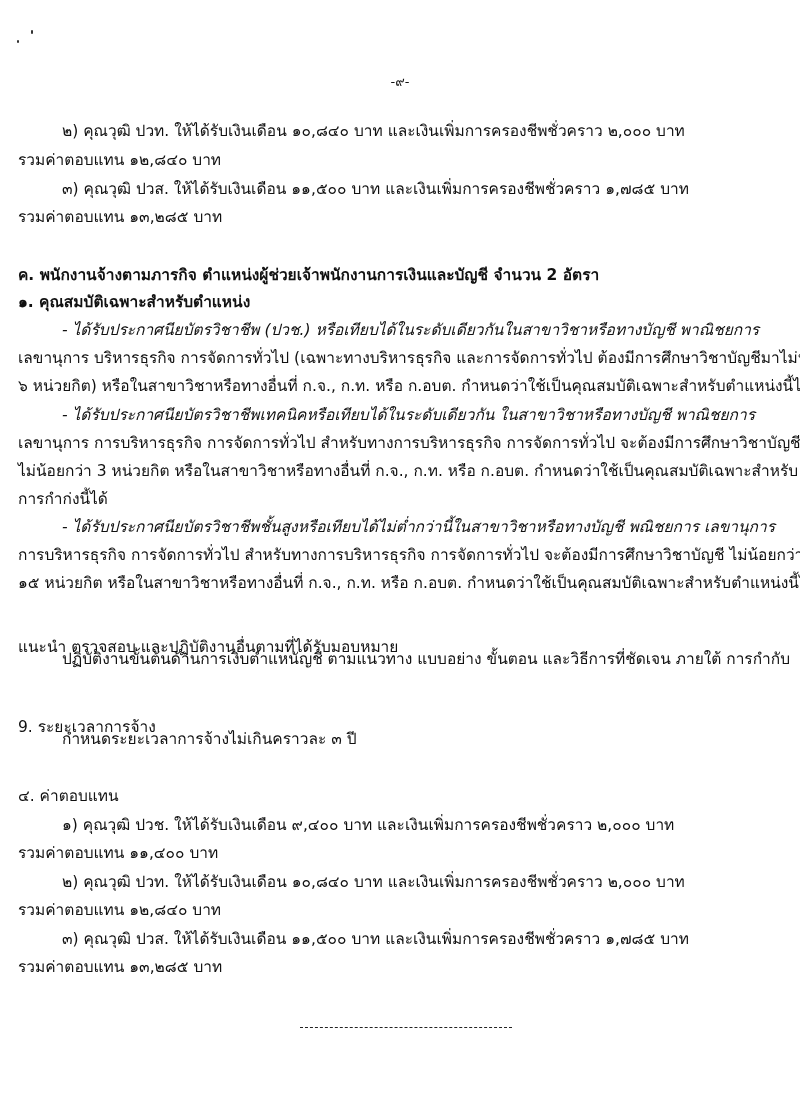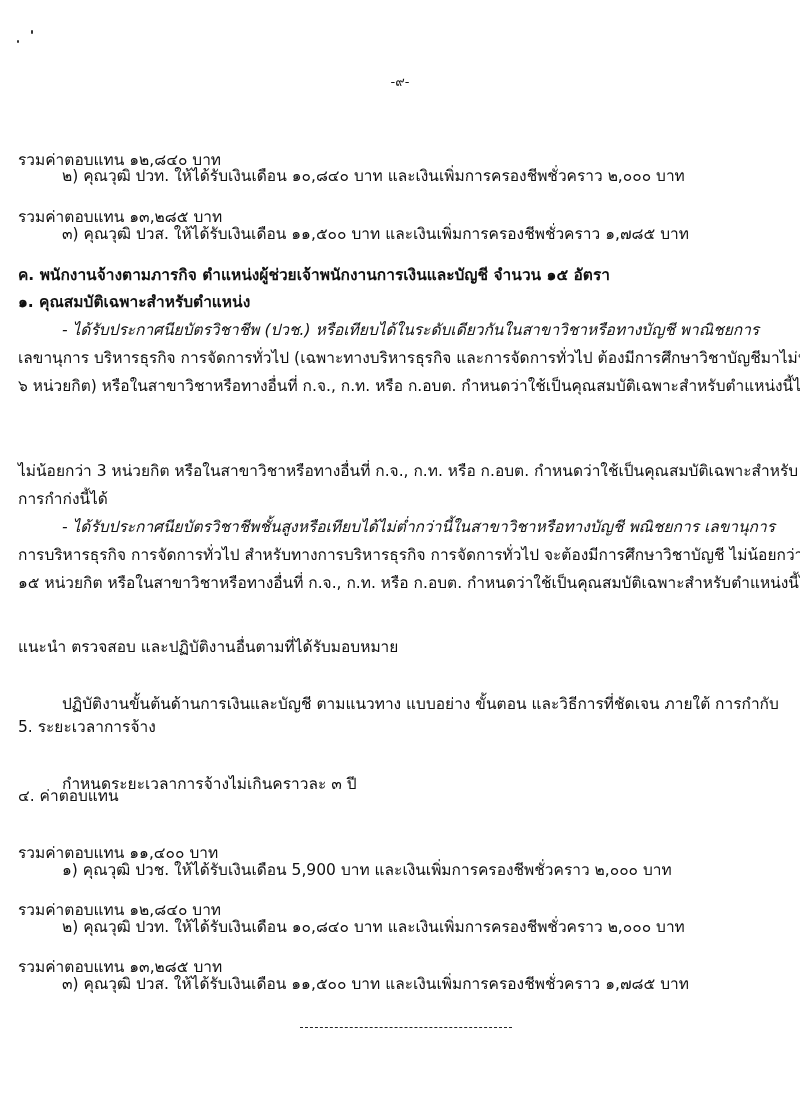--- a/index.html
+++ b/index.html
@@ -6,21 +6,21 @@
     body {
       width: 800px; height: 1111px; position: relative; overflow: hidden;
       font-family: "DejaVu Sans", "Liberation Sans", sans-serif;
       color: #111111;
     }
     .page { position: absolute; left: 0; top: 0; width: 800px; height: 1111px; }
     .ln {
       position: absolute; left: 18px; white-space: nowrap;
       font-size: 15.5px; line-height: 20px; letter-spacing: 0px;
     }
-    .ind { left: 62px; margin-top: 45px; }
+    .ind { left: 62px; }
     .bullet-ind { left: 62px; font-style: italic; }
     .bold { font-weight: bold; }
     .pagenum { position: absolute; top: 71px; left: 0; width: 800px; text-align: center; font-size: 13px; }
     .speck { position: absolute; background: #333; border-radius: 1px; }
     .sep {
       position: absolute; left: 300px; top: 1027px; width: 212px; height: 0;
       border-top: 1.5px dashed #222;
     }
   </style>
 </head>
@@ -31,42 +31,44 @@
   <div class="speck" style="left:17px;top:40px;width:2px;height:3px;"></div>
   <div class="speck" style="left:31px;top:30px;width:2px;height:4px;"></div>
 
   <div class="pagenum">-๙-</div>
 
   <div class="ln ind" style="top:121px">๒) คุณวุฒิ ปวท. ให้ได้รับเงินเดือน  ๑๐,๘๔๐  บาท  และเงินเพิ่มการครองชีพชั่วคราว  ๒,๐๐๐  บาท</div>
   <div class="ln" style="top:150px">รวมค่าตอบแทน  ๑๒,๘๔๐  บาท</div>
   <div class="ln ind" style="top:179px">๓) คุณวุฒิ ปวส. ให้ได้รับเงินเดือน  ๑๑,๕๐๐  บาท  และเงินเพิ่มการครองชีพชั่วคราว  ๑,๗๘๕  บาท</div>
   <div class="ln" style="top:207px">รวมค่าตอบแทน  ๑๓,๒๘๕  บาท</div>
 
-  <div class="ln bold" style="top:265px">ค.  พนักงานจ้างตามภารกิจ  ตำแหน่งผู้ช่วยเจ้าพนักงานการเงินและบัญชี จำนวน  ๑๕  อัตรา</div>
+  <div class="ln bold" style="top:265px">ค.  พนักงานจ้างตามภารกิจ  ตำแหน่งผู้ช่วยเจ้าพนักงานการเงินและบัญชี จำนวน  2  อัตรา</div>
   <div class="ln bold" style="top:292px">๑.  คุณสมบัติเฉพาะสำหรับตำแหน่ง</div>
 
   <div class="ln bullet-ind" style="top:320px">-    ได้รับประกาศนียบัตรวิชาชีพ  (ปวช.)  หรือเทียบได้ในระดับเดียวกันในสาขาวิชาหรือทางบัญชี  พาณิชยการ</div>
   <div class="ln" style="top:348px">เลขานุการ บริหารธุรกิจ การจัดการทั่วไป (เฉพาะทางบริหารธุรกิจ และการจัดการทั่วไป ต้องมีการศึกษาวิชาบัญชีมาไม่น้อยกว่า</div>
   <div class="ln" style="top:376px">๖ หน่วยกิต) หรือในสาขาวิชาหรือทางอื่นที่ ก.จ., ก.ท. หรือ ก.อบต. กำหนดว่าใช้เป็นคุณสมบัติเฉพาะสำหรับตำแหน่งนี้ได้</div>
 
+  <div class="ln bullet-ind" style="top:405px">-    ได้รับประกาศนียบัตรวิชาชีพเทคนิคหรือเทียบได้ในระดับเดียวกัน  ในสาขาวิชาหรือทางบัญชี  พาณิชยการ</div>
+  <div class="ln" style="top:433px">เลขานุการ การบริหารธุรกิจ การจัดการทั่วไป สำหรับทางการบริหารธุรกิจ การจัดการทั่วไป จะต้องมีการศึกษาวิชาบัญชี</div>
   <div class="ln" style="top:461px">ไม่น้อยกว่า 3 หน่วยกิต หรือในสาขาวิชาหรือทางอื่นที่ ก.จ., ก.ท. หรือ ก.อบต. กำหนดว่าใช้เป็นคุณสมบัติเฉพาะสำหรับ</div>
   <div class="ln" style="top:489px">การกำก่งนี้ได้</div>
 
   <div class="ln bullet-ind" style="top:517px">-    ได้รับประกาศนียบัตรวิชาชีพชั้นสูงหรือเทียบได้ไม่ต่ำกว่านี้ในสาขาวิชาหรือทางบัญชี  พณิชยการ  เลขานุการ</div>
   <div class="ln" style="top:545px">การบริหารธุรกิจ การจัดการทั่วไป สำหรับทางการบริหารธุรกิจ การจัดการทั่วไป จะต้องมีการศึกษาวิชาบัญชี ไม่น้อยกว่า</div>
   <div class="ln" style="top:573px">๑๕ หน่วยกิต หรือในสาขาวิชาหรือทางอื่นที่ ก.จ., ก.ท. หรือ ก.อบต. กำหนดว่าใช้เป็นคุณสมบัติเฉพาะสำหรับตำแหน่งนี้ได้</div>
 
-  <div class="ln ind" style="top:649px">ปฏิบัติงานขั้นต้นด้านการเงินและบัญชี  ตามแนวทาง  แบบอย่าง  ขั้นตอน  และวิธีการที่ชัดเจน  ภายใต้  การกำกับ</div>
+  <div class="ln ind" style="top:649px">ปฏิบัติงานขั้นต้นด้านการเงิบตำแหนัญชี  ตามแนวทาง  แบบอย่าง  ขั้นตอน  และวิธีการที่ชัดเจน  ภายใต้  การกำกับ</div>
   <div class="ln" style="top:637px">แนะนำ  ตรวจสอบ  และปฏิบัติงานอื่นตามที่ได้รับมอบหมาย</div>
 
-  <div class="ln" style="top:717px">5.  ระยะเวลาการจ้าง</div>
+  <div class="ln" style="top:717px">9.  ระยะเวลาการจ้าง</div>
   <div class="ln ind" style="top:729px">กำหนดระยะเวลาการจ้างไม่เกินคราวละ  ๓  ปี</div>
 
   <div class="ln" style="top:786px">๔.  ค่าตอบแทน</div>
-  <div class="ln ind" style="top:815px">๑) คุณวุฒิ ปวช.  ให้ได้รับเงินเดือน  5,900  บาท  และเงินเพิ่มการครองชีพชั่วคราว  ๒,๐๐๐  บาท</div>
+  <div class="ln ind" style="top:815px">๑) คุณวุฒิ ปวช.  ให้ได้รับเงินเดือน  ๙,๔๐๐  บาท  และเงินเพิ่มการครองชีพชั่วคราว  ๒,๐๐๐  บาท</div>
   <div class="ln" style="top:843px">รวมค่าตอบแทน  ๑๑,๔๐๐  บาท</div>
   <div class="ln ind" style="top:872px">๒) คุณวุฒิ ปวท.  ให้ได้รับเงินเดือน  ๑๐,๘๔๐  บาท  และเงินเพิ่มการครองชีพชั่วคราว  ๒,๐๐๐  บาท</div>
   <div class="ln" style="top:900px">รวมค่าตอบแทน  ๑๒,๘๔๐  บาท</div>
   <div class="ln ind" style="top:929px">๓) คุณวุฒิ ปวส.  ให้ได้รับเงินเดือน  ๑๑,๕๐๐  บาท  และเงินเพิ่มการครองชีพชั่วคราว  ๑,๗๘๕  บาท</div>
   <div class="ln" style="top:957px">รวมค่าตอบแทน  ๑๓,๒๘๕  บาท</div>
 
   <div class="sep"></div>
 </div>
 
 </body></html>

